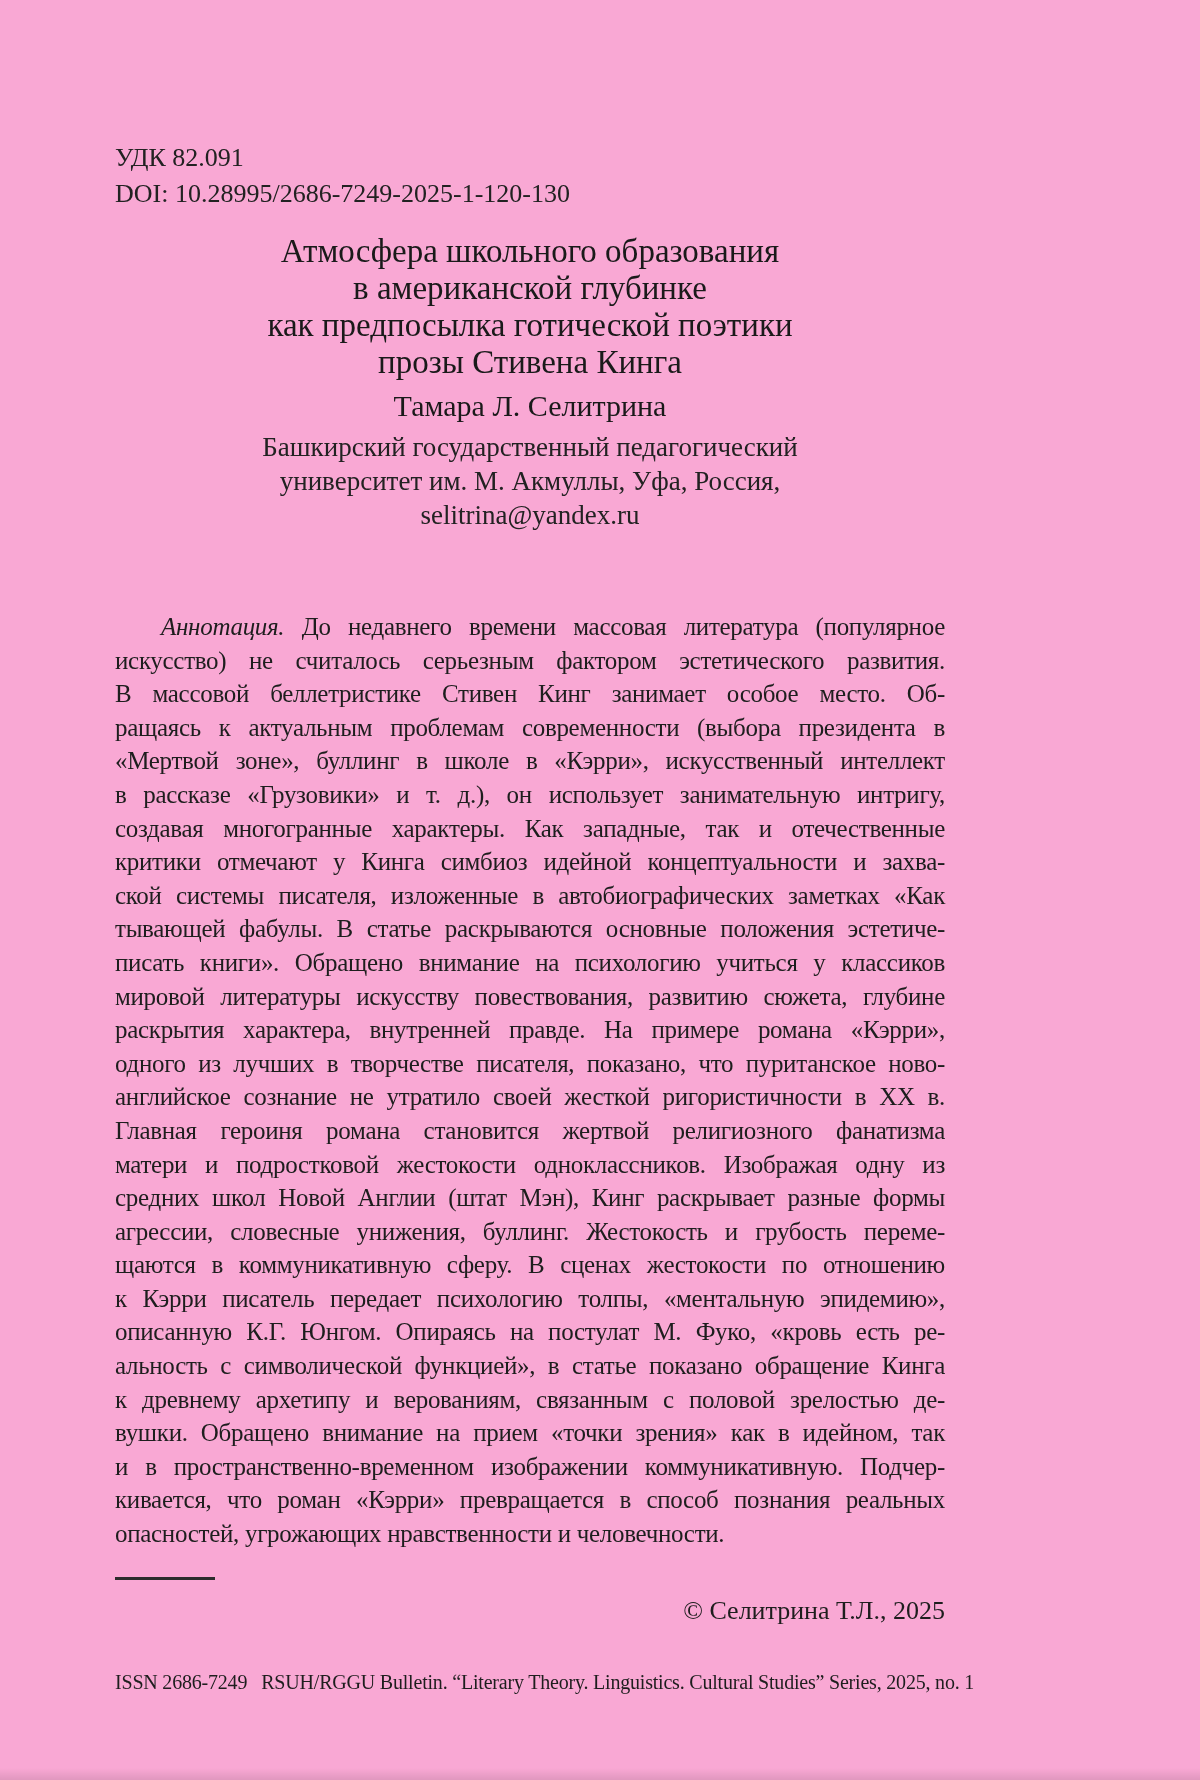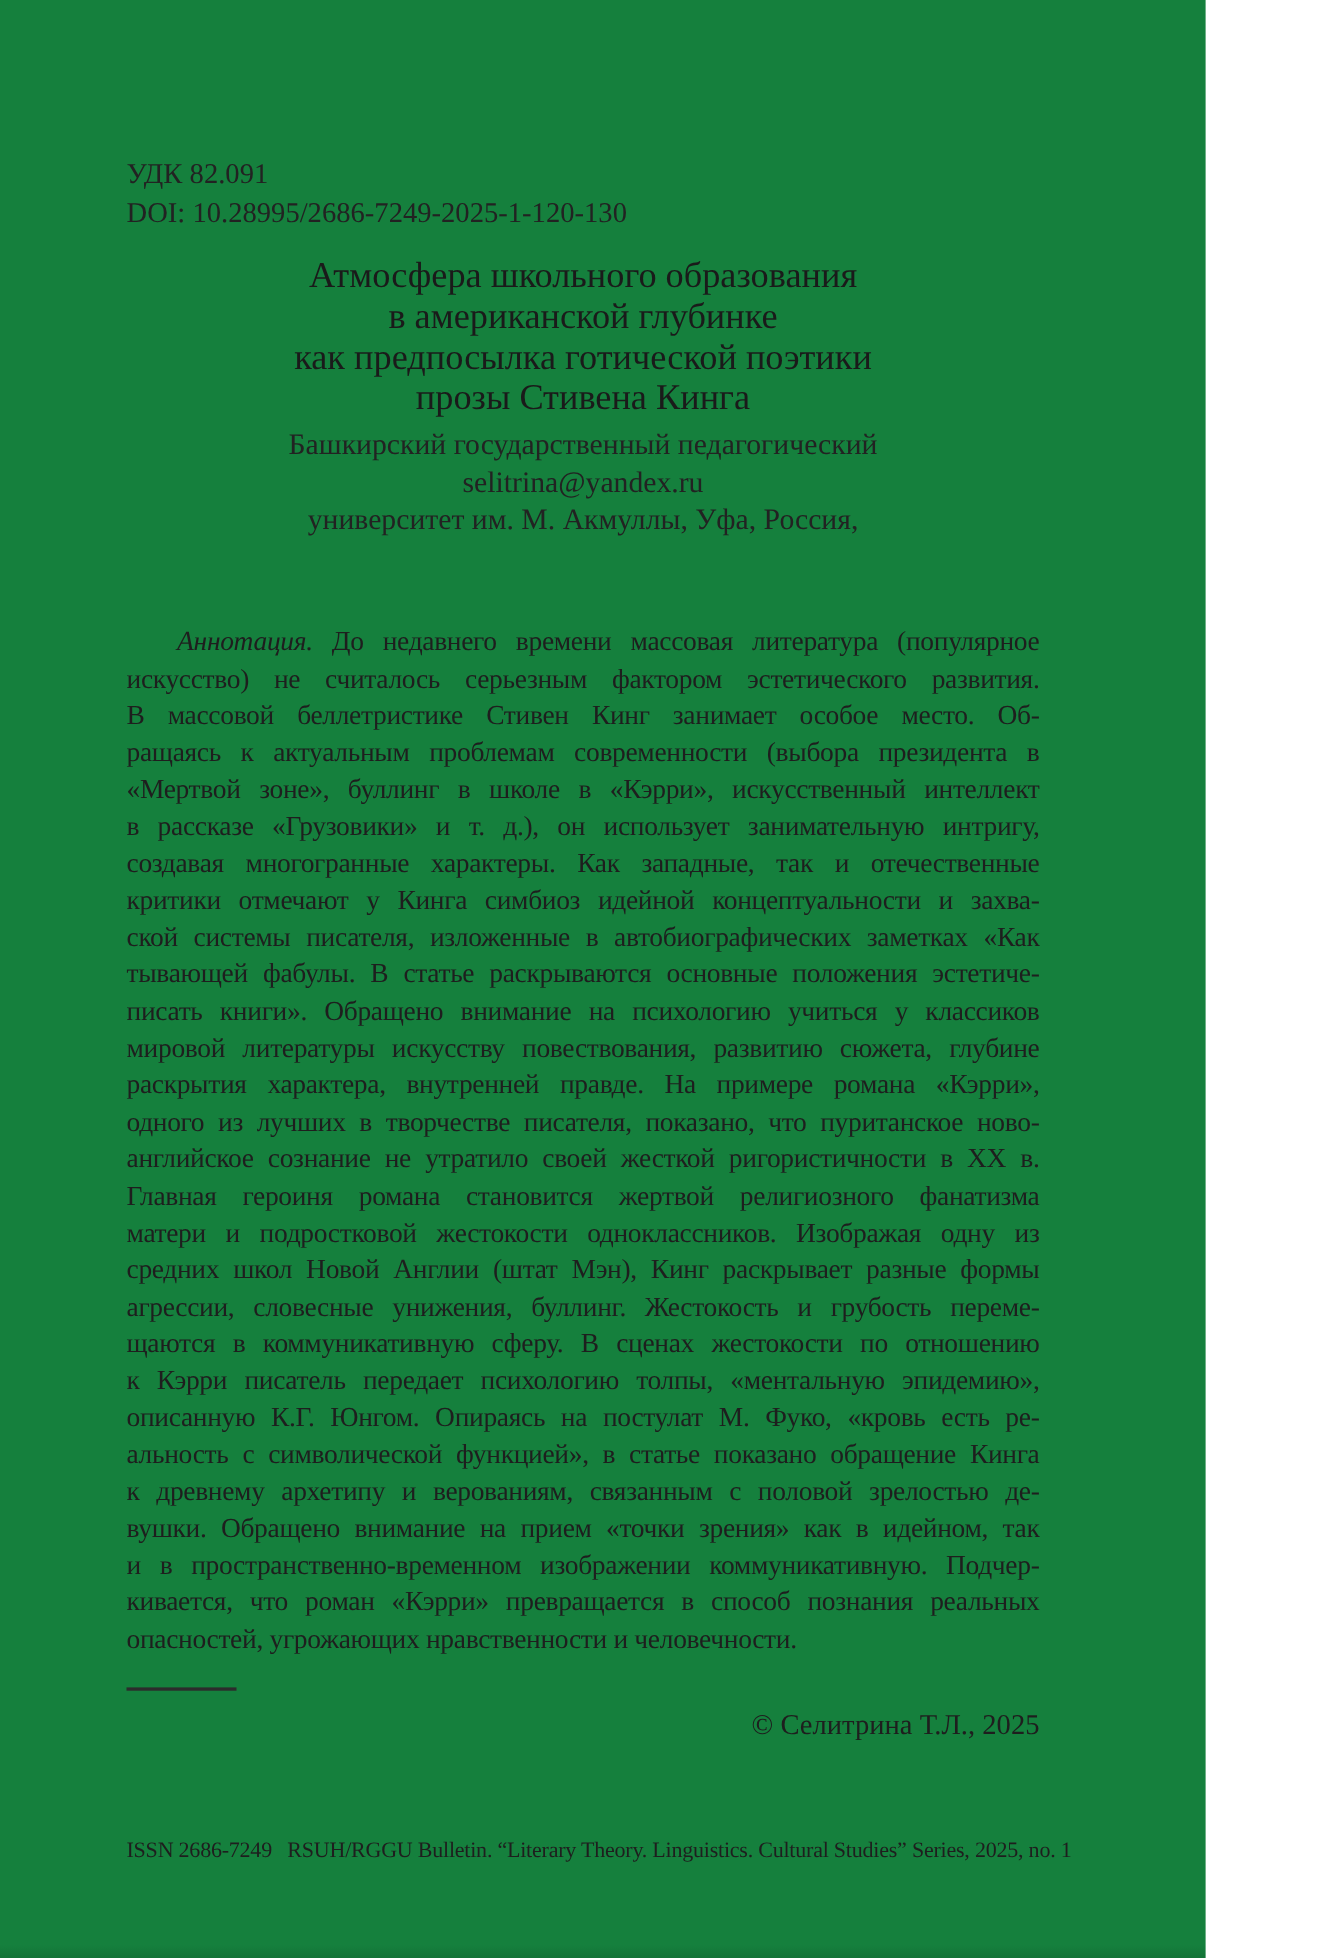--- a/index.html
+++ b/index.html
@@ -1,20 +1,20 @@
 <!DOCTYPE html>
 <html><head>
 <meta charset="utf-8">
 <style>
   html, body { margin: 0; padding: 0; background: #ffffff; }
   .page {
     position: relative;
-    width: 1096px;
+    width: 1200px;
     height: 1780px;
-    background: #15803d;
+    background: #f9a8d4;
     font-family: "Liberation Serif", "DejaVu Serif", serif;
     color: #1f1f1f;
     overflow: hidden;
   }
   .page::after {
     content: "";
     position: absolute;
     left: 0; right: 0; bottom: 0;
     height: 12px;
     background: linear-gradient(to bottom, rgba(0,0,0,0), rgba(0,0,0,0.10));
@@ -102,25 +102,26 @@
       <div>DOI: 10.28995/2686-7249-2025-1-120-130</div>
     </div>
 
     <h1 class="title">
       <div>Атмосфера школьного образования</div>
       <div>в американской глубинке</div>
       <div>как предпосылка готической поэтики</div>
       <div>прозы Стивена Кинга</div>
     </h1>
 
+    <div class="author-name">Тамара Л. Селитрина</div>
 
     <div class="affil">
       <div>Башкирский государственный педагогический</div>
+      <div>университет им. М. Акмуллы, Уфа, Россия,</div>
       <div>selitrina@yandex.ru</div>
-      <div>университет им. М. Акмуллы, Уфа, Россия,</div>
     </div>
 
     <div class="abstract">
       <div class="abs-line abs-first">
         <span class="it">Аннотация.</span><span> До недавнего времени массовая литература (популярное</span>
       </div>
       <div id="abs-lines">
           <div class="abs-line">искусство) не считалось серьезным фактором эстетического развития.</div>
           <div class="abs-line">В массовой беллетристике Стивен Кинг занимает особое место. Об-</div>
           <div class="abs-line">ращаясь к актуальным проблемам современности (выбора президента в</div>

